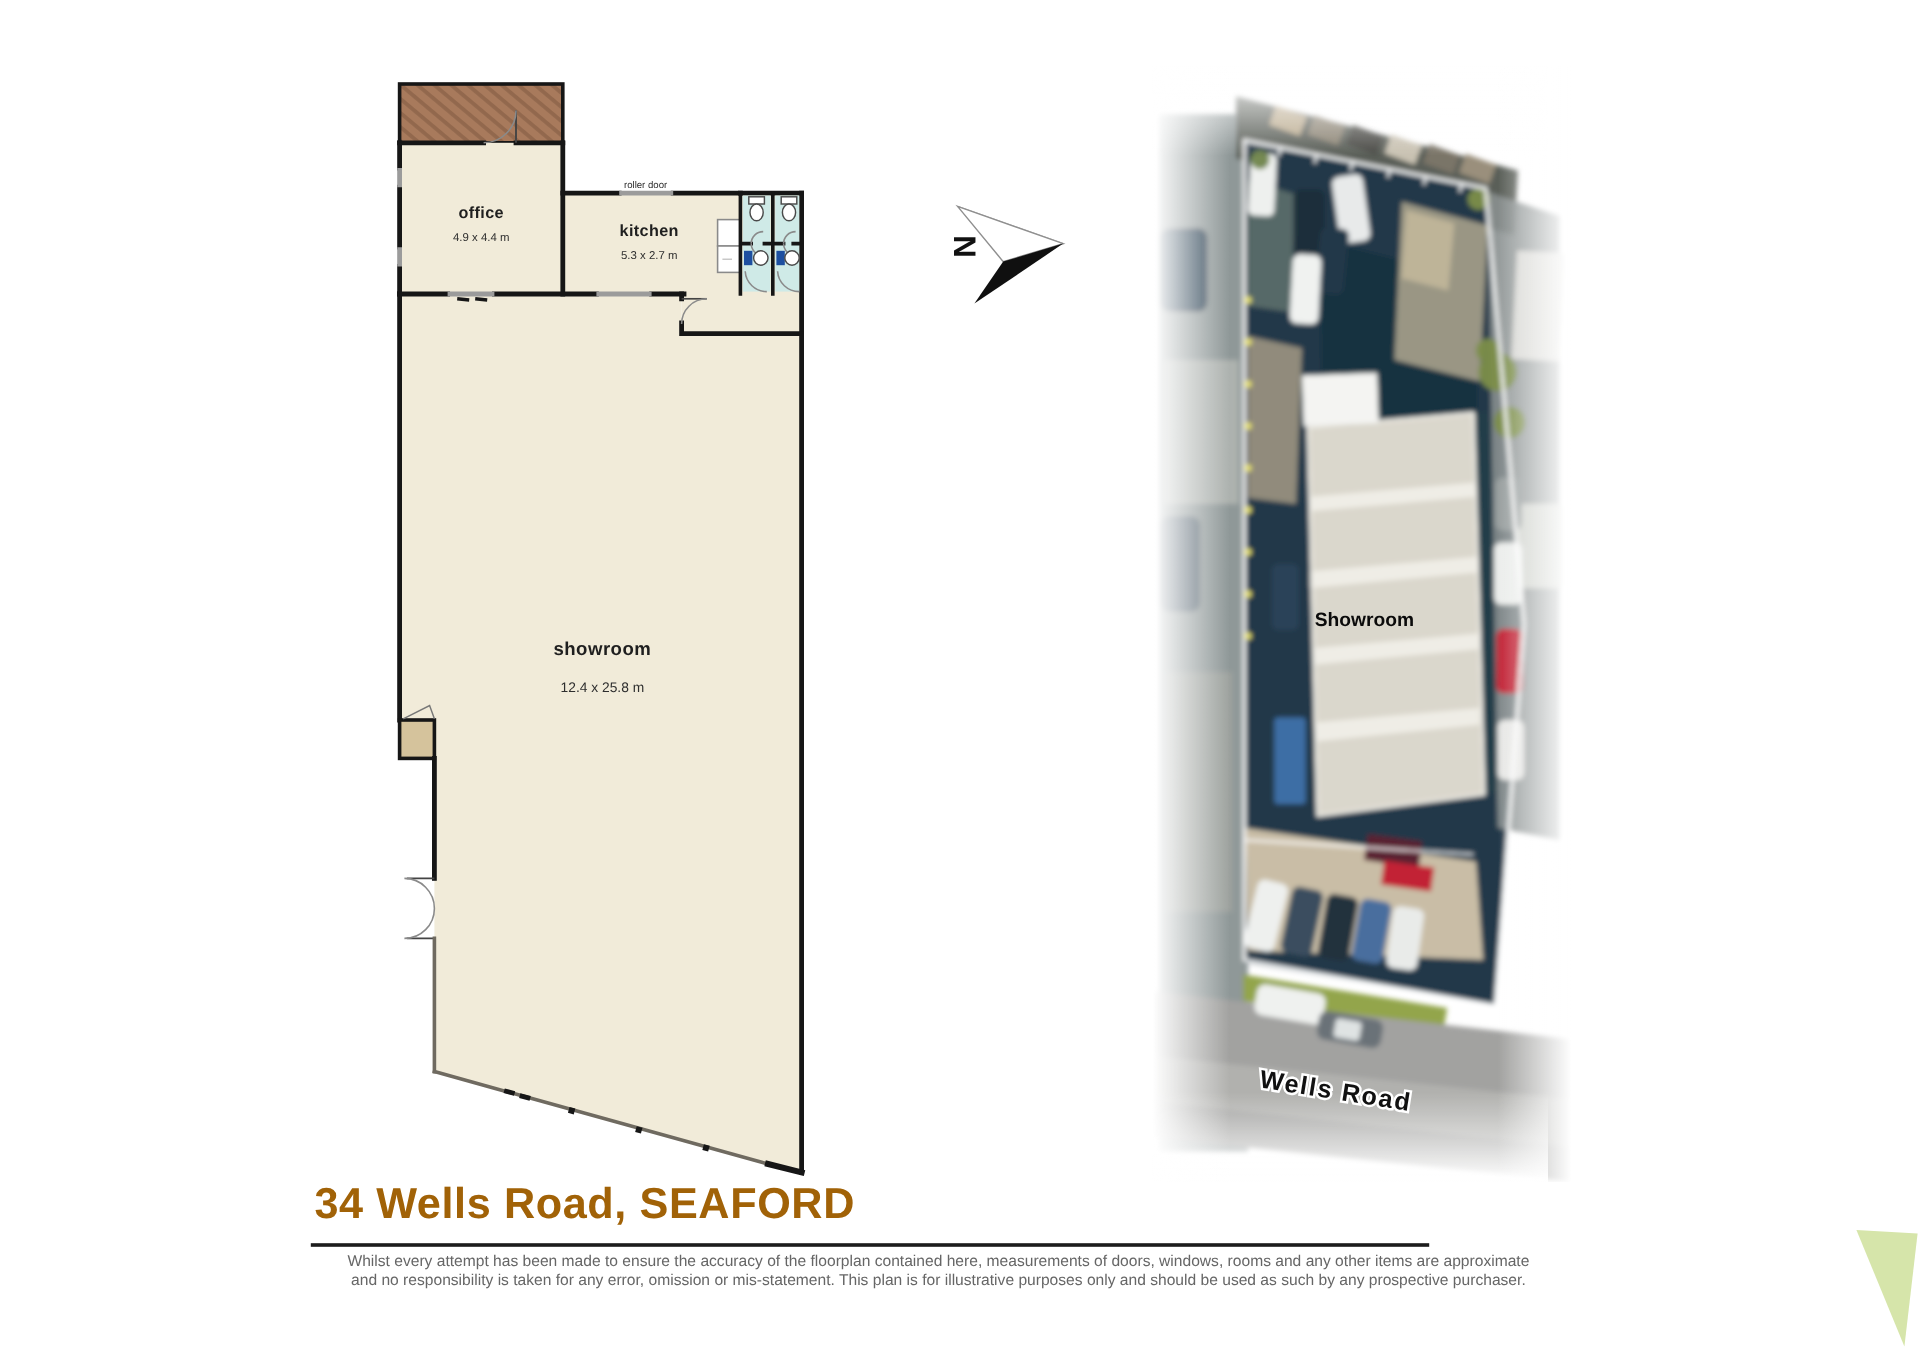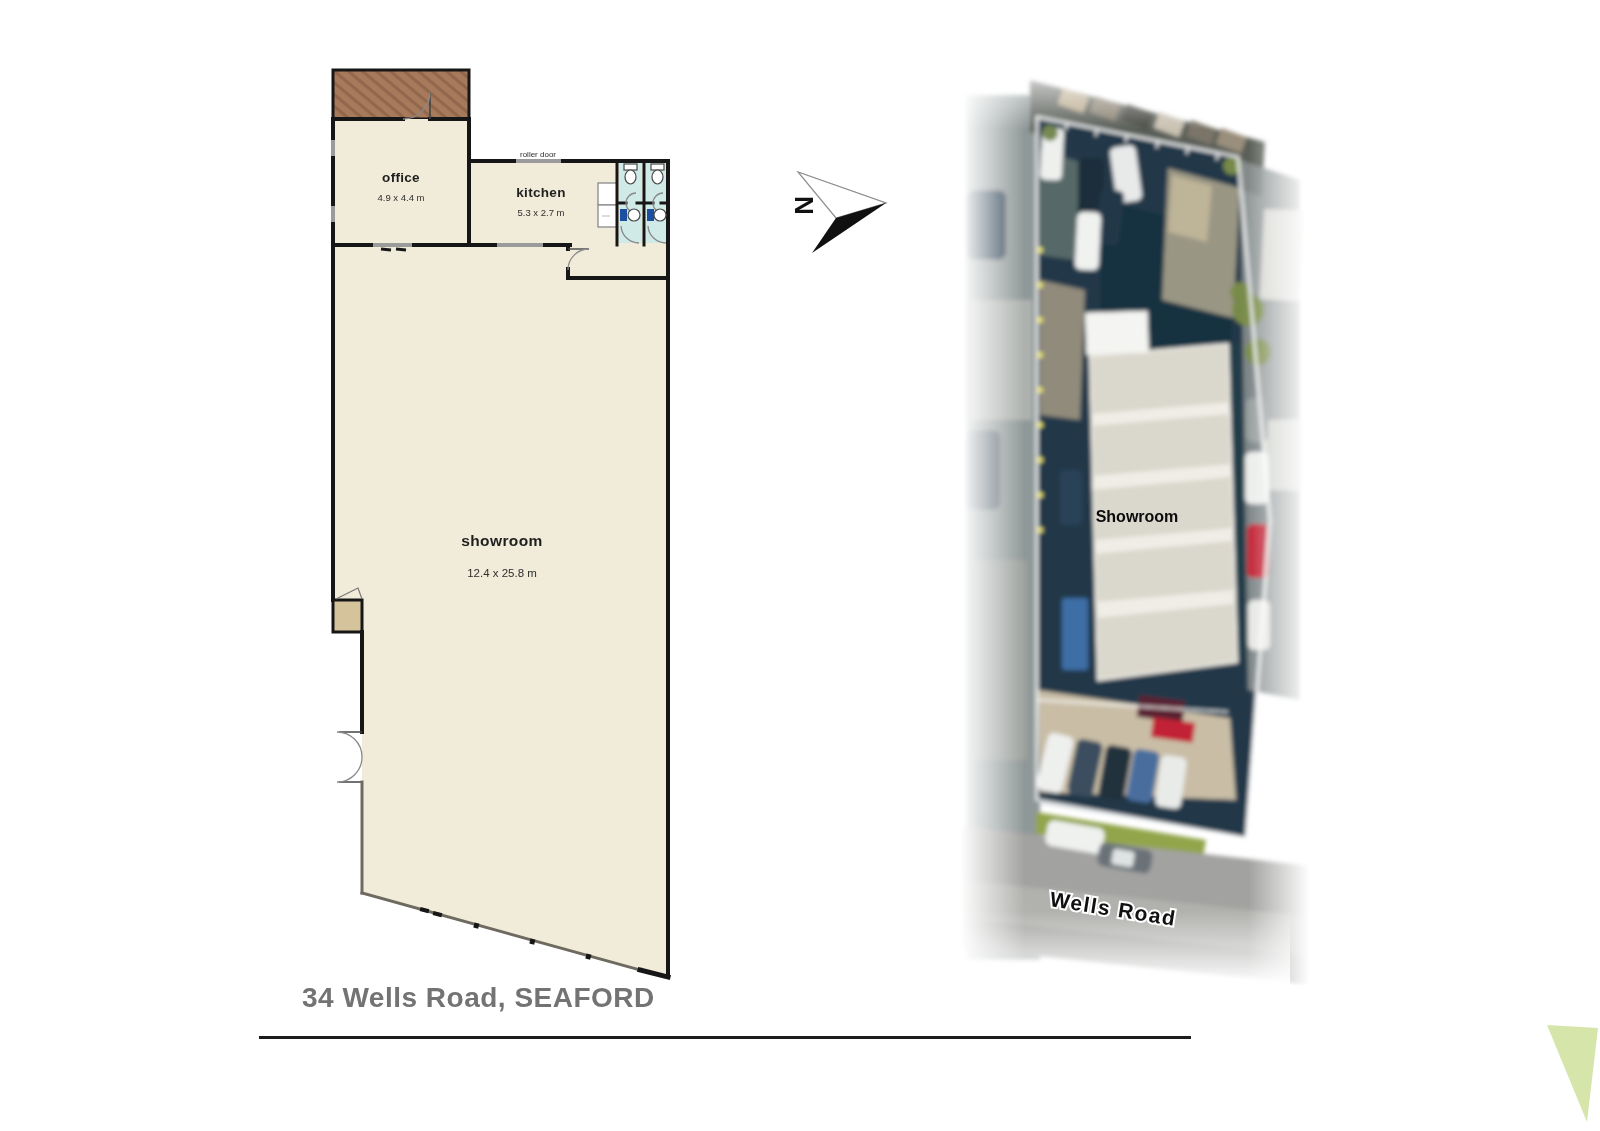--- a/index.html
+++ b/index.html
@@ -11,21 +11,21 @@
   .dim-label{font-size:9.5px;fill:#2e2e2e;}
   .big-room-label{font-size:15.5px;font-weight:700;fill:#1f1f1f;letter-spacing:.4px;}
   .big-dim-label{font-size:11.5px;fill:#2e2e2e;}
   .tiny-label{font-size:8px;fill:#2c2c2c;}
   .wall{stroke:#161616;stroke-width:4;fill:none;stroke-linecap:square;}
   .wall3{stroke:#161616;stroke-width:3;fill:none;stroke-linecap:square;}
   .glass{stroke:#6f6a60;stroke-width:3;fill:none;stroke-linecap:square;}
   .opening{stroke:#9b9b9b;stroke-width:4;fill:none;}
   .arc{stroke:#8a8a8a;stroke-width:1.3;fill:none;}
   .fixture{fill:#ffffff;stroke:#4a4a4a;stroke-width:1.2;}
-  #page-title{left:262px;top:982px;font-size:28px;font-weight:700;color:#737373;letter-spacing:.5px;margin-left:40px;}
+  #page-title{left:262px;top:982px;font-size:36px;font-weight:700;color:#a16207;letter-spacing:.5px;}
   #title-divider{left:259px;top:1036px;width:932px;height:3px;background:#1c1c1c;}
   #disclaimer{left:182px;top:1043px;width:1200px;text-align:center;
               font-size:13px;line-height:16px;color:#666666;}
   #disclaimer b{color:#1d1d1d;}
   .aerial-label{font-weight:700;fill:#0b0b0b;}
   .road-label{font-weight:700;fill:#111;stroke:#ffffff;stroke-width:4px;paint-order:stroke;
               font-size:21px;letter-spacing:1.5px;}
 </style>
 </head>
 <body>
@@ -282,17 +282,19 @@
     <rect x="1248" y="55" width="62" height="930" fill="url(#fadeR)"></rect>
   </g>
 
   <text class="aerial-label" x="1137" y="522" text-anchor="middle" font-size="16">Showroom</text>
   <text class="road-label" x="1112" y="916" text-anchor="middle" transform="rotate(9 1112 916)">Wells Road</text>
 </svg>
 
 <div id="page-title" class="abs">34 Wells Road, SEAFORD</div>
 <div id="title-divider" class="abs"></div>
 <div id="disclaimer" class="abs">
+  <div>Whilst every attempt has been made to ensure the accuracy of the floorplan contained here, measurements of doors, windows, rooms and any other items are approximate</div>
+  <div>and no responsibility is taken for any error, omission or mis-statement.  This plan is for illustrative purposes only and should be used as such by any prospective purchaser.</div>
 </div>
 
 <svg class="abs" style="left:1535px;top:1015px;" width="65" height="116" viewBox="1535 1015 65 116">
   <polygon points="1547,1025 1598,1028 1587,1122" fill="#d6e5aa"></polygon>
 </svg>
 
 </body></html>

